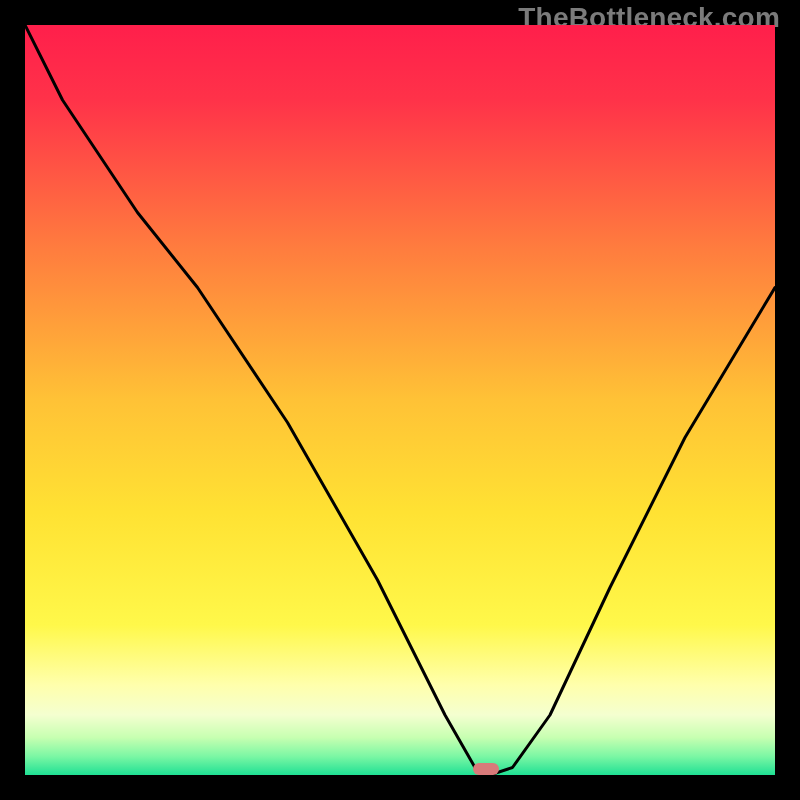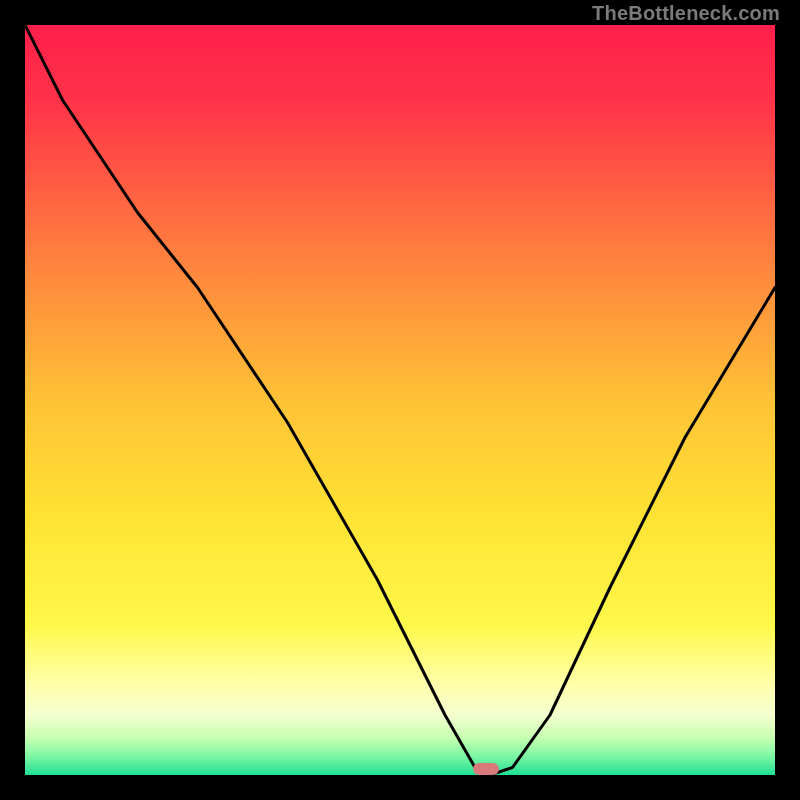--- a/index.html
+++ b/index.html
@@ -50,21 +50,21 @@
   .marker {
     position: absolute;
     background: #d87a7a;
     border-radius: 6px;
   }
   .attribution {
     position: absolute;
     top: 2px;
     right: 20px;
     font-family: Arial, Helvetica, sans-serif;
-    font-size: 20px;
+    font-size: 28px;
     font-weight: 600;
     color: #7b7b7b;
     letter-spacing: 0.2px;
   }
 </style>
 </head>
 <body>
 
 <div class="frame">
   <div class="attribution">TheBottleneck.com</div>

